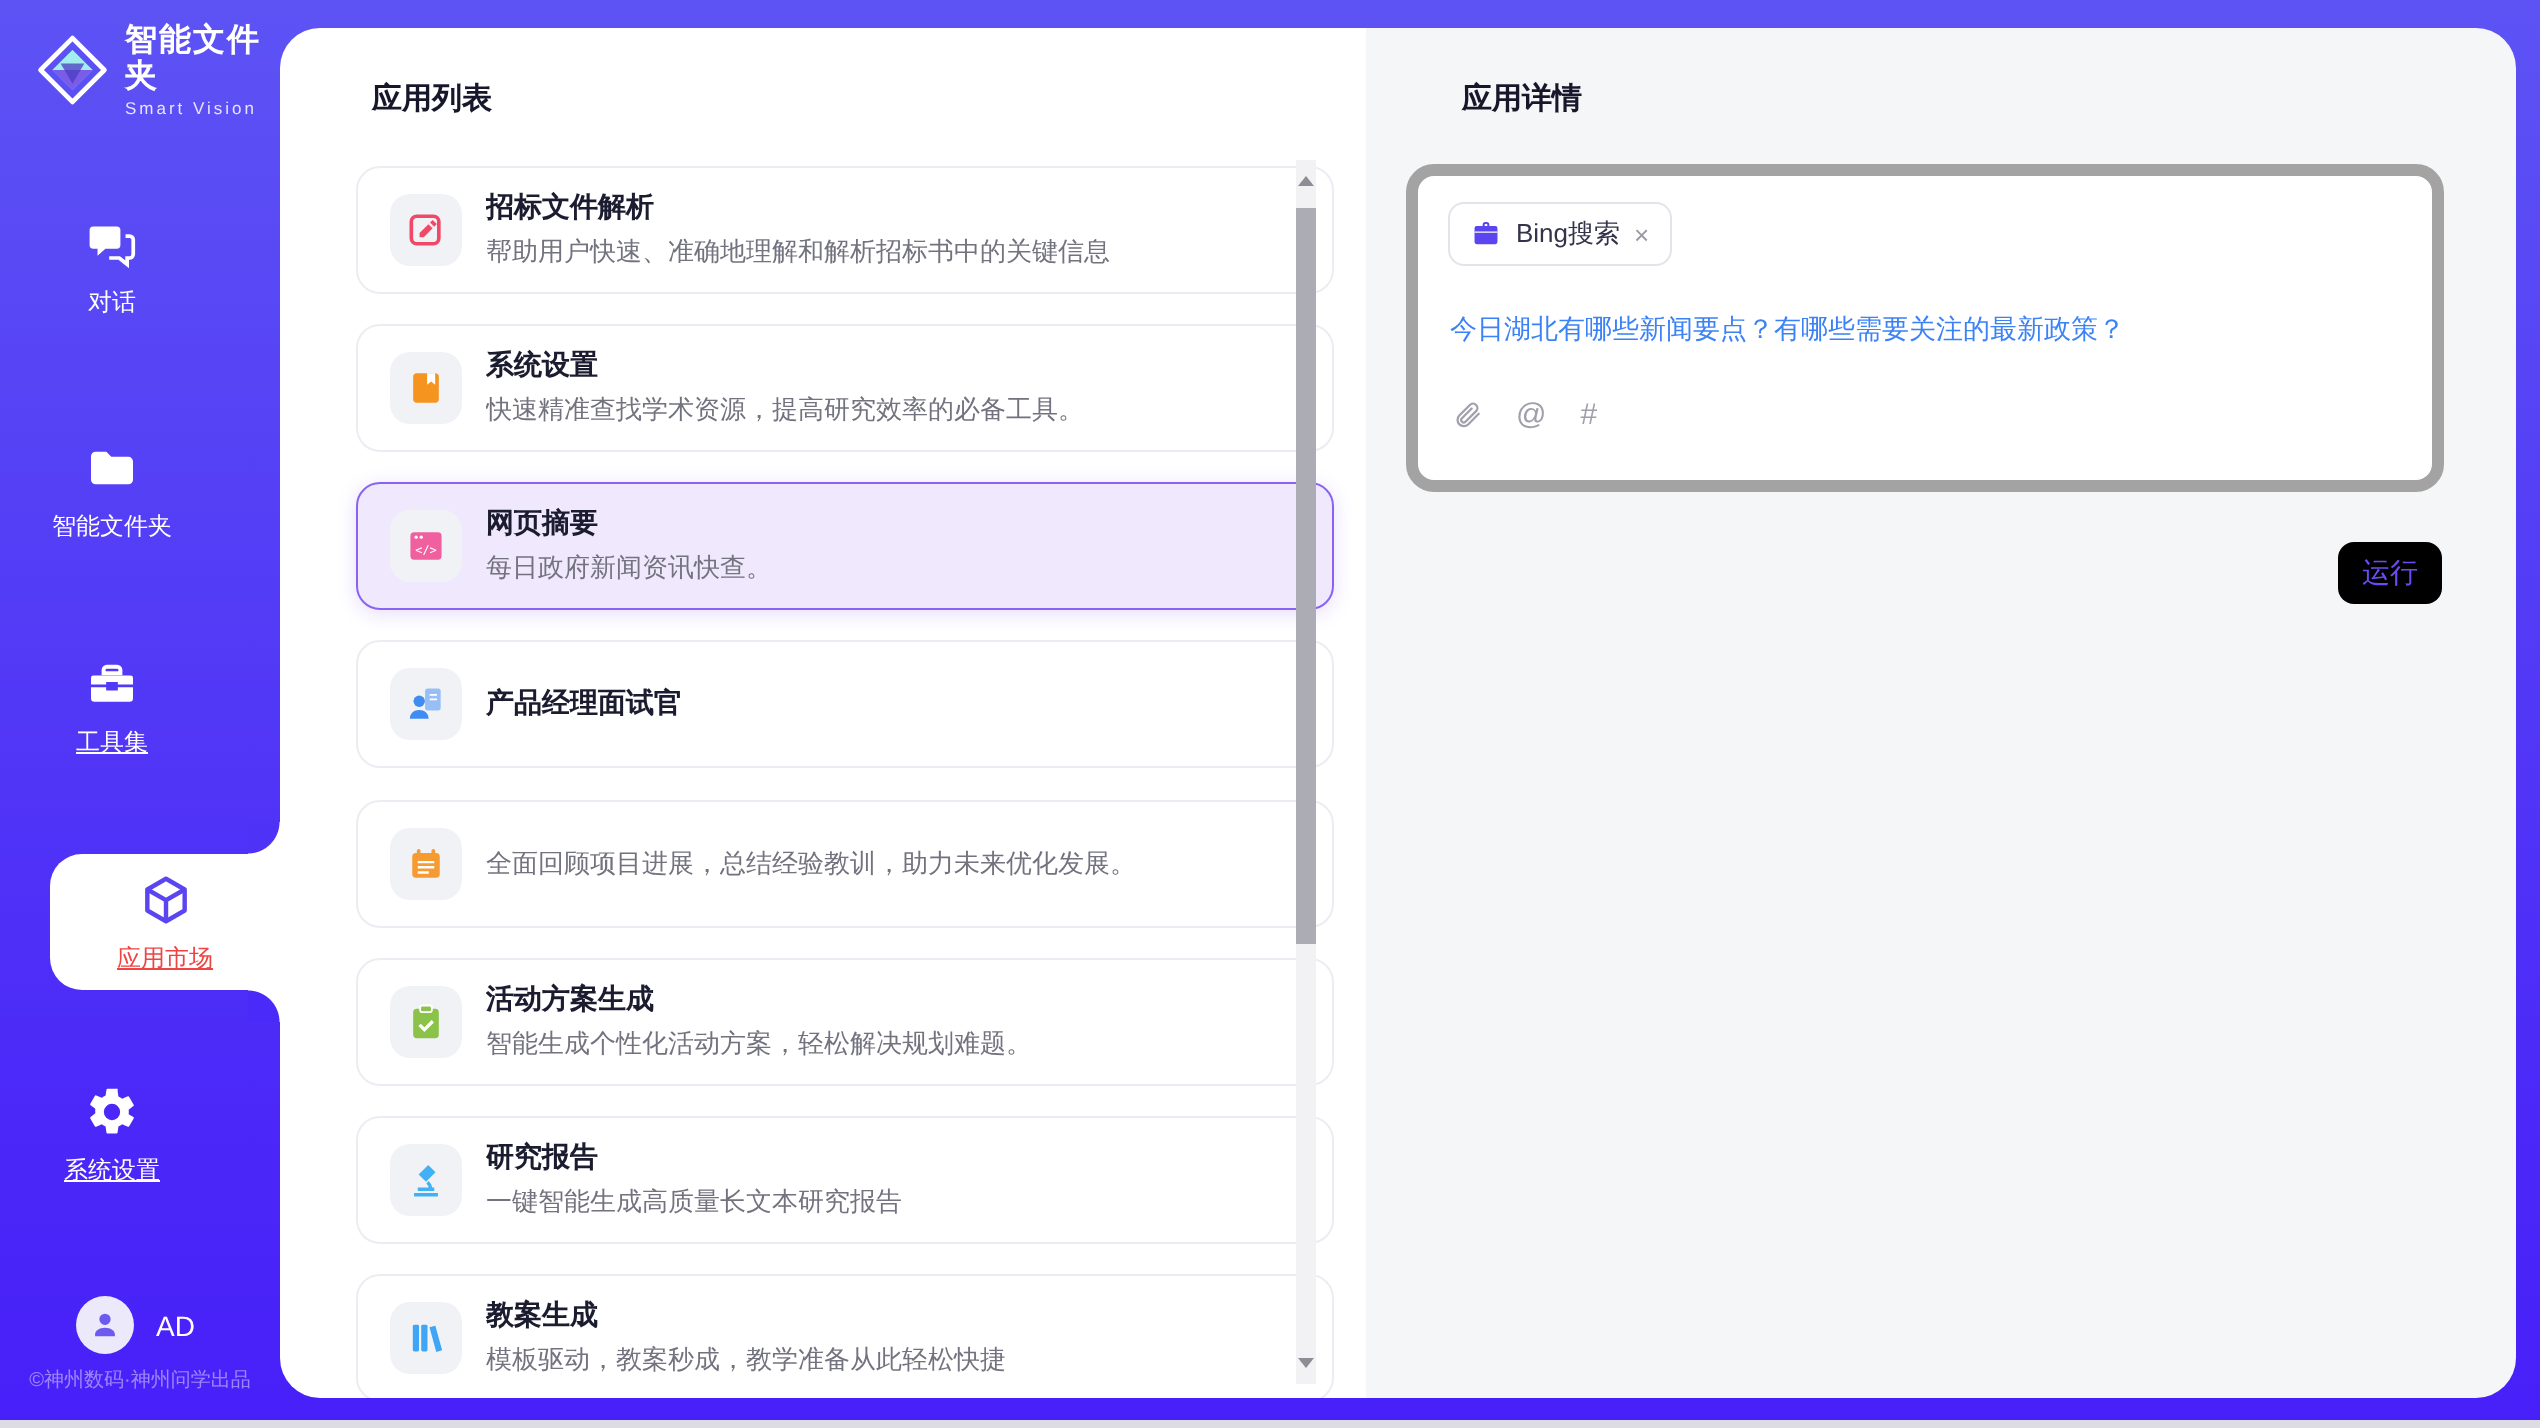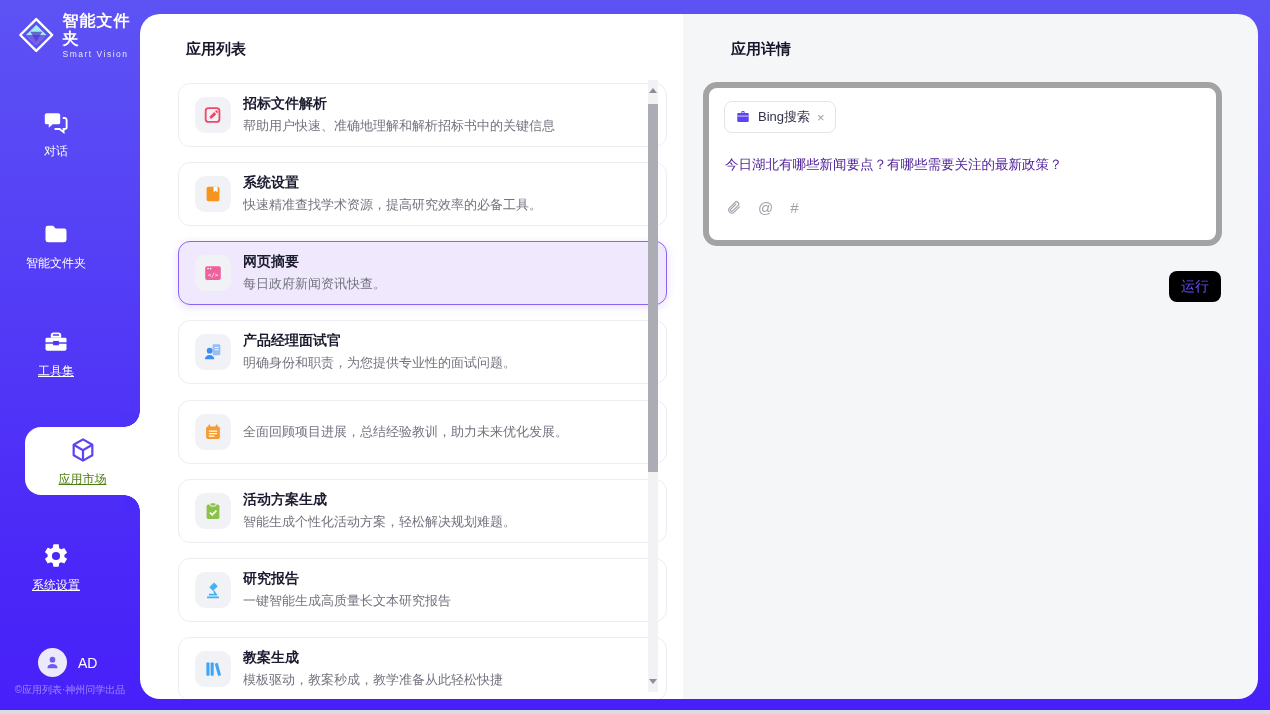--- a/index.html
+++ b/index.html
@@ -24,21 +24,21 @@
   .nav-item .nav-label { margin-top:7px; font-size:12px; color:#fff; }
   .nav-item .nav-label.u { text-decoration:underline; }
   .nav-item.n0 { top:100px; }
   .nav-item.n1 { top:212px; }
   .nav-item.n2 { top:320px; }
   .nav-item.n3 { top:427px; }
   .nav-item.n4 { top:534px; }
 
   .nav-item.selected { left:25px; width:115px; height:68px; background:#fff;
      border-radius:16px 0 0 16px; padding-top:9px; }
-  .nav-item.selected .nav-label { color:#4d7c0f; }
+  .nav-item.selected .nav-label { color:#ef4444; }
   .nav-item.selected::before { content:''; position:absolute; right:0; top:-16px; width:16px; height:16px;
      background:radial-gradient(circle at 0 0, #4e33f7 15.5px, #fff 16px); }
   .nav-item.selected::after { content:''; position:absolute; right:0; top:68px; width:16px; height:16px;
      background:radial-gradient(circle at 0 100%, #4a2af8 15.5px, #fff 16px); }
 
   #user-row { position:absolute; left:38px; top:648px; display:flex; align-items:center; gap:11px; cursor:pointer; }
   #avatar { width:29px; height:29px; border-radius:50%; background:#ece9fb; display:flex;
             align-items:center; justify-content:center; }
   #avatar svg { width:17px; height:17px; }
   #user-initials { color:#fff; font-size:14px; }
@@ -73,21 +73,21 @@
   
   #detail-panel { position:absolute; left:683px; top:14px; width:575px; height:685px;
       background:#f5f6f8; border-radius:0 20px 20px 0; overflow:hidden; }
   #query-card { position:absolute; left:20px; top:68px; width:519px; height:164px; background:#fff;
       border:6px solid #a3a3a3; border-radius:14px; }
   #tool-tag { position:absolute; left:15px; top:13px; display:inline-flex; align-items:center; gap:7px;
       border:1px solid #e3e3ea; border-radius:8px; padding:6px 10px; background:#fff; cursor:pointer; }
   #tool-tag svg { width:16px; height:16px; }
   #tag-label { font-size:13px; color:#33334a; }
   #tag-close { font-size:13px; color:#9a9aa6; cursor:pointer; line-height:1; }
-  #query-text { position:absolute; left:16px; top:68px; right:16px; font-size:13.5px; color:#4c1d95; cursor:text; }
+  #query-text { position:absolute; left:16px; top:68px; right:16px; font-size:13.5px; color:#3b82f6; cursor:text; }
   #attach-row { position:absolute; left:17px; bottom:24px; display:flex; align-items:center; gap:17px; }
   .attach-ic { color:#a0a0ac; font-size:15px; cursor:pointer; display:flex; align-items:center; }
   .attach-ic svg { width:15px; height:15px; }
   #run-btn { position:absolute; left:486px; top:257px; width:52px; height:31px; background:#000000;
       color:#6c4bf4; font-size:14px; border:none; border-radius:8px; cursor:pointer;
       font-family:inherit; }
 </style>
 </head>
 <body>
 
@@ -148,21 +148,21 @@
 
     <div id="user-row">
       <div id="avatar">
         <svg viewBox="0 0 24 24">
           <path d="M12 12a4 4 0 100-8 4 4 0 000 8zm0 2c-3.9 0-7 2-7 4.6V20h14v-1.4c0-2.6-3.1-4.6-7-4.6z" fill="#6d5bf0"></path>
         </svg>
       </div>
       <span id="user-initials">AD</span>
     </div>
 
-    <div id="sidebar-footer">©应用列表·神州问学出品</div>
+    <div id="sidebar-footer">©神州数码·神州问学出品</div>
   </aside>
 
   <main id="list-panel">
     <h1 class="panel-title">应用列表</h1>
     <div id="cards">
         <div class="app-card" style="top: 69px;">
           <div class="app-icon-box">
             <svg viewBox="0 0 24 24" xmlns="http://www.w3.org/2000/svg">
               <rect x="4" y="4.5" width="15" height="15" rx="3" fill="none" stroke="#ee4a68" stroke-width="2"></rect>
               <path d="M13.3 8.8l2.3 2.3-4.8 4.8H8.5v-2.3l4.8-4.8z" fill="#ee4a68"></path>
@@ -204,21 +204,20 @@
           <div class="app-icon-box">
             <svg viewBox="0 0 24 24" xmlns="http://www.w3.org/2000/svg">
               <rect x="11.5" y="3.6" width="8.5" height="12" rx="1.5" fill="#3f8cf3" opacity=".5"></rect>
               <path d="M14 7h4M14 9.5h4" stroke="#fff" stroke-width="1"></path>
               <circle cx="8.3" cy="10.5" r="3.1" fill="#3f8cf3"></circle>
               <path d="M3.2 20c0-2.9 2.3-4.7 5.1-4.7s5.1 1.8 5.1 4.7z" fill="#3f8cf3"></path>
             </svg>
           </div>
           <div class="app-text">
             <div class="app-name">产品经理面试官</div>
-            <div class="app-desc">明确身份和职责，为您提供专业性的面试问题。</div>
           </div>
         </div>
         <div class="app-card" style="top: 386px;">
           <div class="app-icon-box">
             <svg viewBox="0 0 24 24" xmlns="http://www.w3.org/2000/svg">
               <rect x="4.5" y="6" width="15" height="13.5" rx="2" fill="#f59b31"></rect>
               <rect x="7" y="3.8" width="2" height="3.6" rx="1" fill="#f59b31"></rect>
               <rect x="15" y="3.8" width="2" height="3.6" rx="1" fill="#f59b31"></rect>
               <path d="M7.5 11h9M7.5 13.8h9M7.5 16.6h6" stroke="#fff" stroke-width="1.3"></path>
             </svg>

